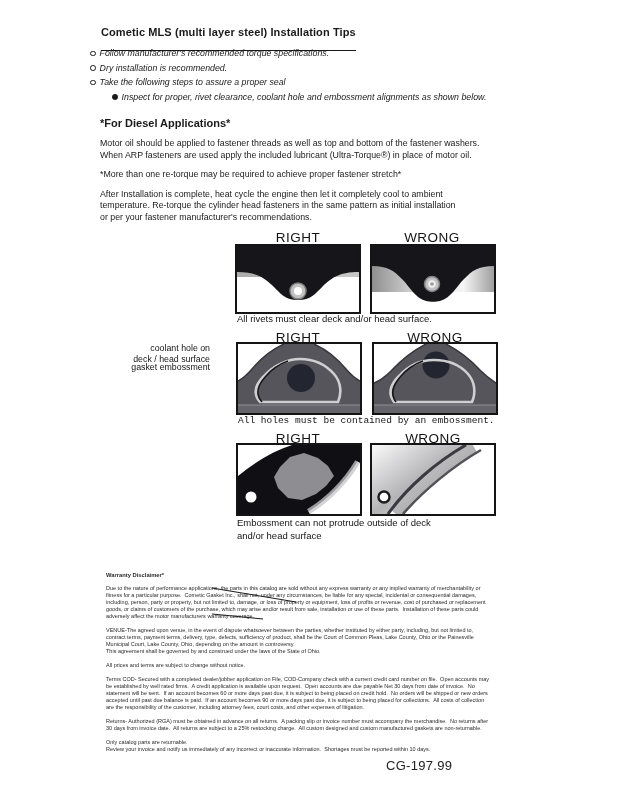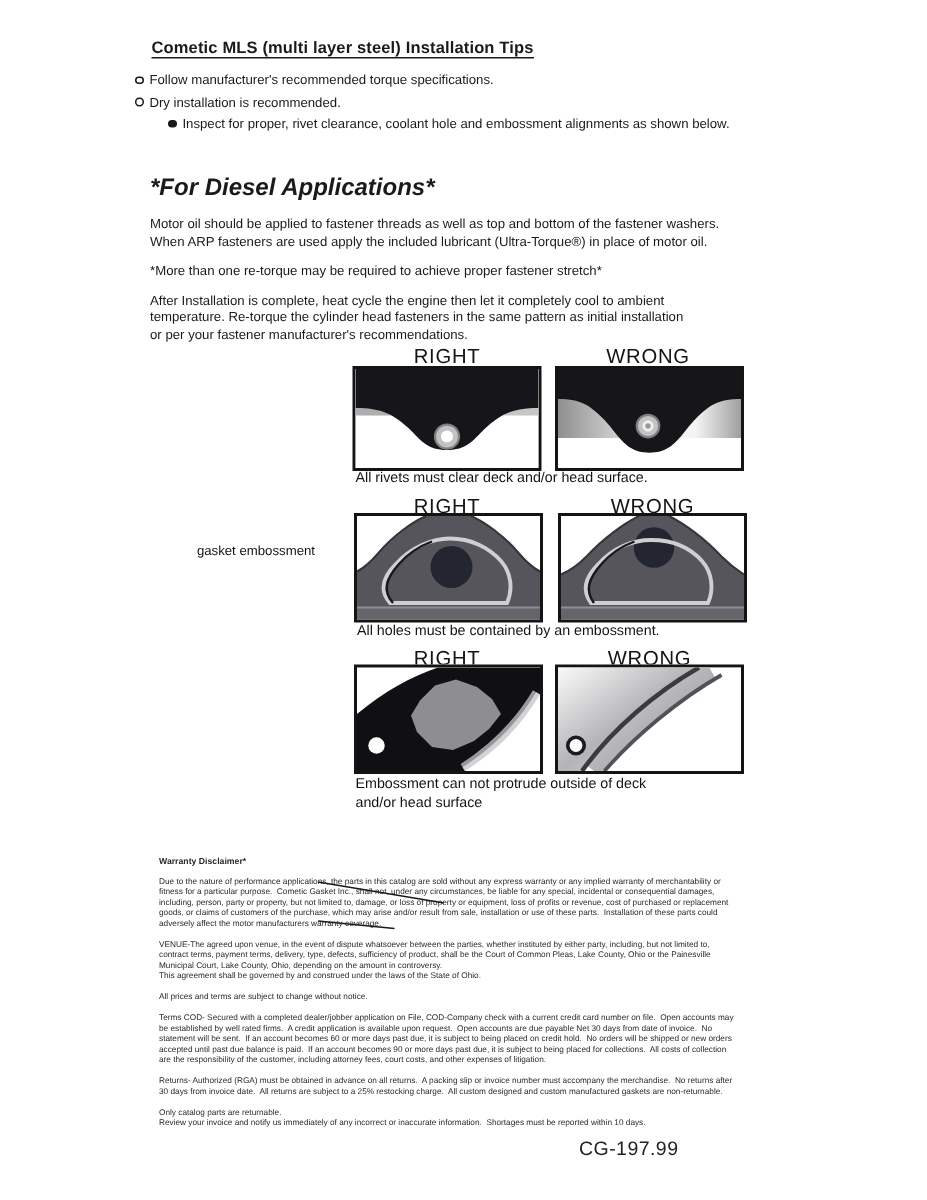--- a/index.html
+++ b/index.html
@@ -2,32 +2,32 @@
 <html><head>
 <meta charset="utf-8">
 <style>
   html,body { margin:0; padding:0; background:#ffffff; }
   .page {
     position:relative; width:618px; height:800px; background:#ffffff;
     font-family:"Liberation Sans", sans-serif; color:#1a1a1a; overflow:hidden;
   }
   .title {
     position:absolute; left:101px; top:26px; font-size:11px; font-weight:bold;
-    border-bottom:1.6px solid #1a1a1a; padding-bottom:0; letter-spacing:0.1px;
+    border-bottom:1.6px solid #1a1a1a; padding-bottom:12px; letter-spacing:0.1px;
   }
   .bullets { position:absolute; left:90px; top:46px; font-size:8.8px; }
-  .blt { display:flex; align-items:flex-start; line-height:14.5px; white-space:pre; }
+  .blt { display:flex; align-items:flex-start; line-height:14.5px; white-space:pre;font-style:italic; }
   .blt::before {
     content:""; flex:0 0 auto; width:3.6px; height:3.6px; border:1px solid #1a1a1a;
     border-radius:50%; margin:4.6px 4px 0 0; background:#fff;
   }
   .blt.sub { margin-left:22px; }
   .blt.sub::before { background:#1a1a1a; }
   .diesel { position:absolute; left:100px; top:117px; width:440px; }
-  .diesel-heading { font-size:16px; font-weight:bold; margin:0 0 9px 0;font-style:italic; }
+  .diesel-heading { font-size:11px; font-weight:bold; margin:0 0 9px 0; }
   .para { font-size:8.8px; line-height:11.6px; margin:0 0 8px 0; white-space:pre; }
   .diagrams { position:absolute; left:0; top:228px; width:560px; height:330px; }
   .dlabel { position:absolute; width:126px; text-align:center; font-size:13.5px; letter-spacing:0.5px; color:#141414; }
   .panel { position:absolute; border:2px solid #141414; background:#fff; line-height:0; }
   .panel svg { display:block; }
   .cap { position:absolute; font-size:9.5px; line-height:12.5px; white-space:pre-line; color:#141414; }
   .ann { position:absolute; width:125px; text-align:right; font-size:8.8px; line-height:10.8px; white-space:pre-line; color:#141414; }
   .leaders { position:absolute; left:203px; top:348px; }
   .disc { position:absolute; left:106px; top:572px; color:#2a2a2a; }
   .disc-heading { font-size:5.8px; font-weight:bold; margin:0 0 7px 0; }
@@ -37,20 +37,21 @@
 </head>
 <body>
 
 <div class="page">
 
   <div class="title">Cometic MLS (multi layer steel) Installation Tips</div>
 
   <div class="bullets">
     <div class="blt">Follow manufacturer's recommended torque specifications.</div>
     <div class="blt">Dry installation is recommended.</div>
+    <div class="blt">Take the following steps to assure a proper seal</div>
     <div class="blt sub">Inspect for proper, rivet clearance, coolant hole and embossment alignments as shown below.</div>
   </div>
 
   <div class="diesel">
     <div class="diesel-heading">*For Diesel Applications*</div>
     <div class="para">Motor oil should be applied to fastener threads as well as top and bottom of the fastener washers.
 When ARP fasteners are used apply the included lubricant (Ultra-Torque®) in place of motor oil.</div>
     <div class="para">*More than one re-torque may be required to achieve proper fastener stretch*</div>
     <div class="para">After Installation is complete, heat cycle the engine then let it completely cool to ambient
 temperature. Re-torque the cylinder head fasteners in the same pattern as initial installation
@@ -90,20 +91,22 @@
         <circle cx="60" cy="38" r="3.8" fill="#efefef"></circle>
         <circle cx="60" cy="38" r="1.8" fill="#9a9a9a"></circle>
       </svg>
     </div>
 
     <div class="cap" style="left:237px; top:85px;">All rivets must clear deck and/or head surface.</div>
 
     <div class="dlabel" style="left:235px; top:102px;">RIGHT</div>
     <div class="dlabel" style="left:372px; top:102px;">WRONG</div>
 
+    <div class="ann" style="left:85px; top:115px;">coolant hole on
+deck / head surface</div>
     <div class="ann" style="left:85px; top:134px;">gasket embossment</div>
 
     <svg class="leaders" width="100" height="50" viewBox="0 0 100 50">
       <line x1="9" y1="12" x2="93" y2="26" stroke="#1a1a1a" stroke-width="1"></line>
       <line x1="9" y1="38" x2="60" y2="43" stroke="#1a1a1a" stroke-width="1"></line>
     </svg>
 
     <div class="panel" style="left:236px; top:114px;">
       <svg width="122" height="69" viewBox="0 0 122 69">
         <rect width="122" height="69" fill="#55555b"></rect>
@@ -127,21 +130,21 @@
         <path d="M0,0 H52 C42,5 28,15 17,27 C10,34 5,37 0,39 Z" fill="#ffffff"></path>
         <path d="M52,0 C42,5 28,15 17,27 C10,34 5,37 0,39" fill="none" stroke="#35353b" stroke-width="1.4"></path>
         <path d="M122,0 H72 C82,5 96,15 107,27 C114,34 119,37 122,39 Z" fill="#ffffff"></path>
         <path d="M72,0 C82,5 96,15 107,27 C114,34 119,37 122,39" fill="none" stroke="#35353b" stroke-width="1.4"></path>
         <circle cx="62" cy="21" r="13.5" fill="#232630"></circle>
         <path d="M20,58 C14,50 16,41 25,32 C35,21 48,16 60,16 C74,16 86,21 94,30 C101,38 102,49 98,58 Z" fill="none" stroke="#cfcfd1" stroke-width="2.6"></path>
         <path d="M22,58 C16,50 18,42 27,32 C33,25 41,20 49,17" fill="none" stroke="#17171c" stroke-width="1.6"></path>
       </svg>
     </div>
 
-    <div class="cap" style="left:238px; top:187px;">All holes must be contained by an embossment.</div>
+    <div class="cap" style="left:238px; top:187px;font-family:Liberation Mono, monospace;">All holes must be contained by an embossment.</div>
 
     <div class="dlabel" style="left:235px; top:203px;">RIGHT</div>
     <div class="dlabel" style="left:370px; top:203px;">WRONG</div>
 
     <div class="panel" style="left:236px; top:215px;">
       <svg width="122" height="69" viewBox="0 0 122 69">
         <rect width="122" height="69" fill="#101014"></rect>
         <polygon points="42,22 52,12 66,8 80,13 90,21 96,31 88,41 78,49 64,55 50,53 40,43 36,32" fill="#8e8e92"></polygon>
         <path d="M122,18 C110,38 94,55 72,69" fill="none" stroke="#98989c" stroke-width="11"></path>
         <path d="M122,18 C110,38 94,55 72,69" fill="none" stroke="#d3d3d5" stroke-width="6"></path>

